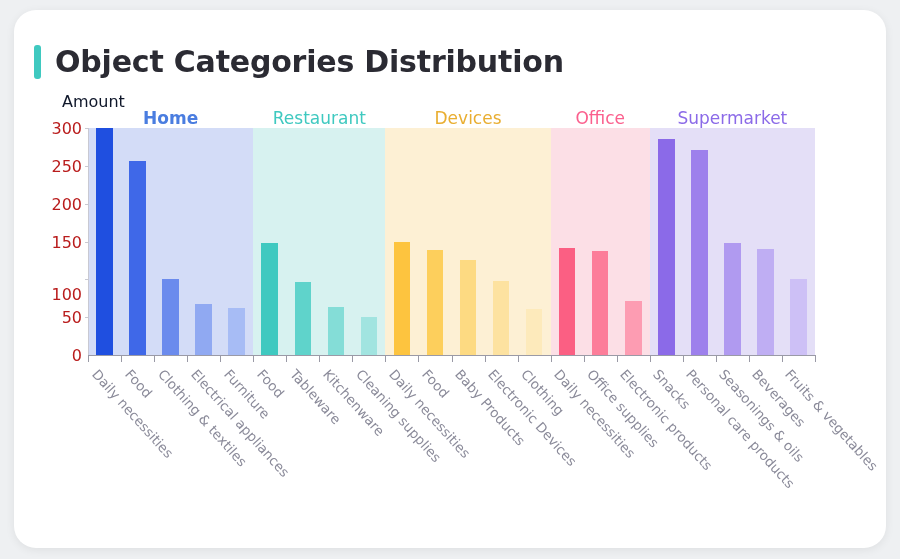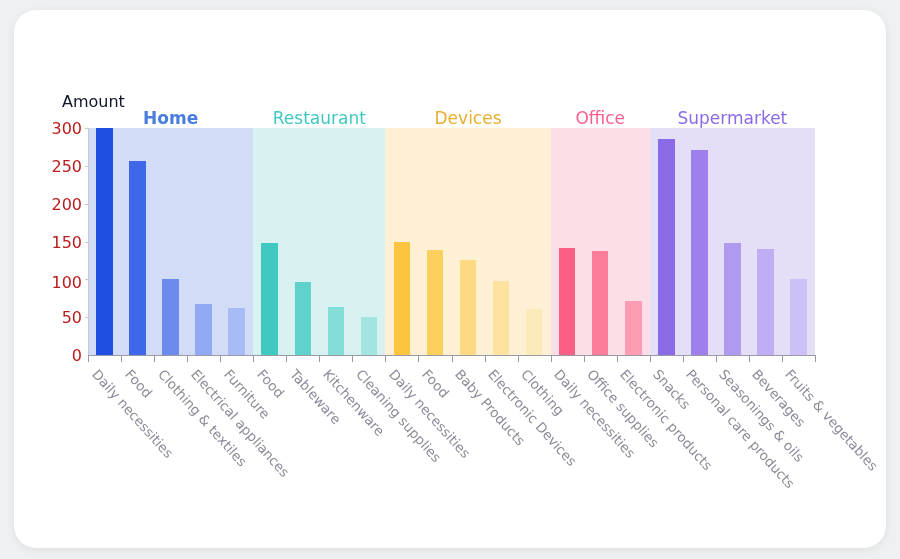--- a/index.html
+++ b/index.html
@@ -129,28 +129,32 @@
     white-space: nowrap;
     transform-origin: left top;
     transform: rotate(48deg);
   }
 </style>
 </head>
 <body>
 
 <div id="card">
 
+  <div id="title-row">
+    <div id="title-accent"></div>
+    <div id="title-text">Object Categories Distribution</div>
+  </div>
 
   <div id="ylabel">Amount</div>
 
   <div id="chart">
     <div id="ylabels">
         <div class="ytick-label" style="top: 345px;">0</div>
         <div class="ytick-label" style="top: 307.167px;">50</div>
-        <div class="ytick-label" style="top: 272px; margin-left: 32px;">100</div>
+        <div class="ytick-label" style="top: 284px; margin-left: 32px;">100</div>
         <div class="ytick-label" style="top: 231.5px;">150</div>
         <div class="ytick-label" style="top: 193.667px;">200</div>
         <div class="ytick-label" style="top: 155.833px;">250</div>
         <div class="ytick-label" style="top: 118px;">300</div>
       </div>
     <div id="bands-layer">
         <div class="band" style="left: 74px; width: 165.227px; top: 118px; height: 227px; position: absolute; background: rgb(211, 220, 247);"></div>
         <div class="band" style="left: 239.227px; width: 132.182px; top: 118px; height: 227px; position: absolute; background: rgb(215, 242, 240);"></div>
         <div class="band" style="left: 371.409px; width: 165.227px; top: 118px; height: 227px; position: absolute; background: rgb(253, 240, 212);"></div>
         <div class="band" style="left: 536.636px; width: 99.1364px; top: 118px; height: 227px; position: absolute; background: rgb(252, 223, 230);"></div>

